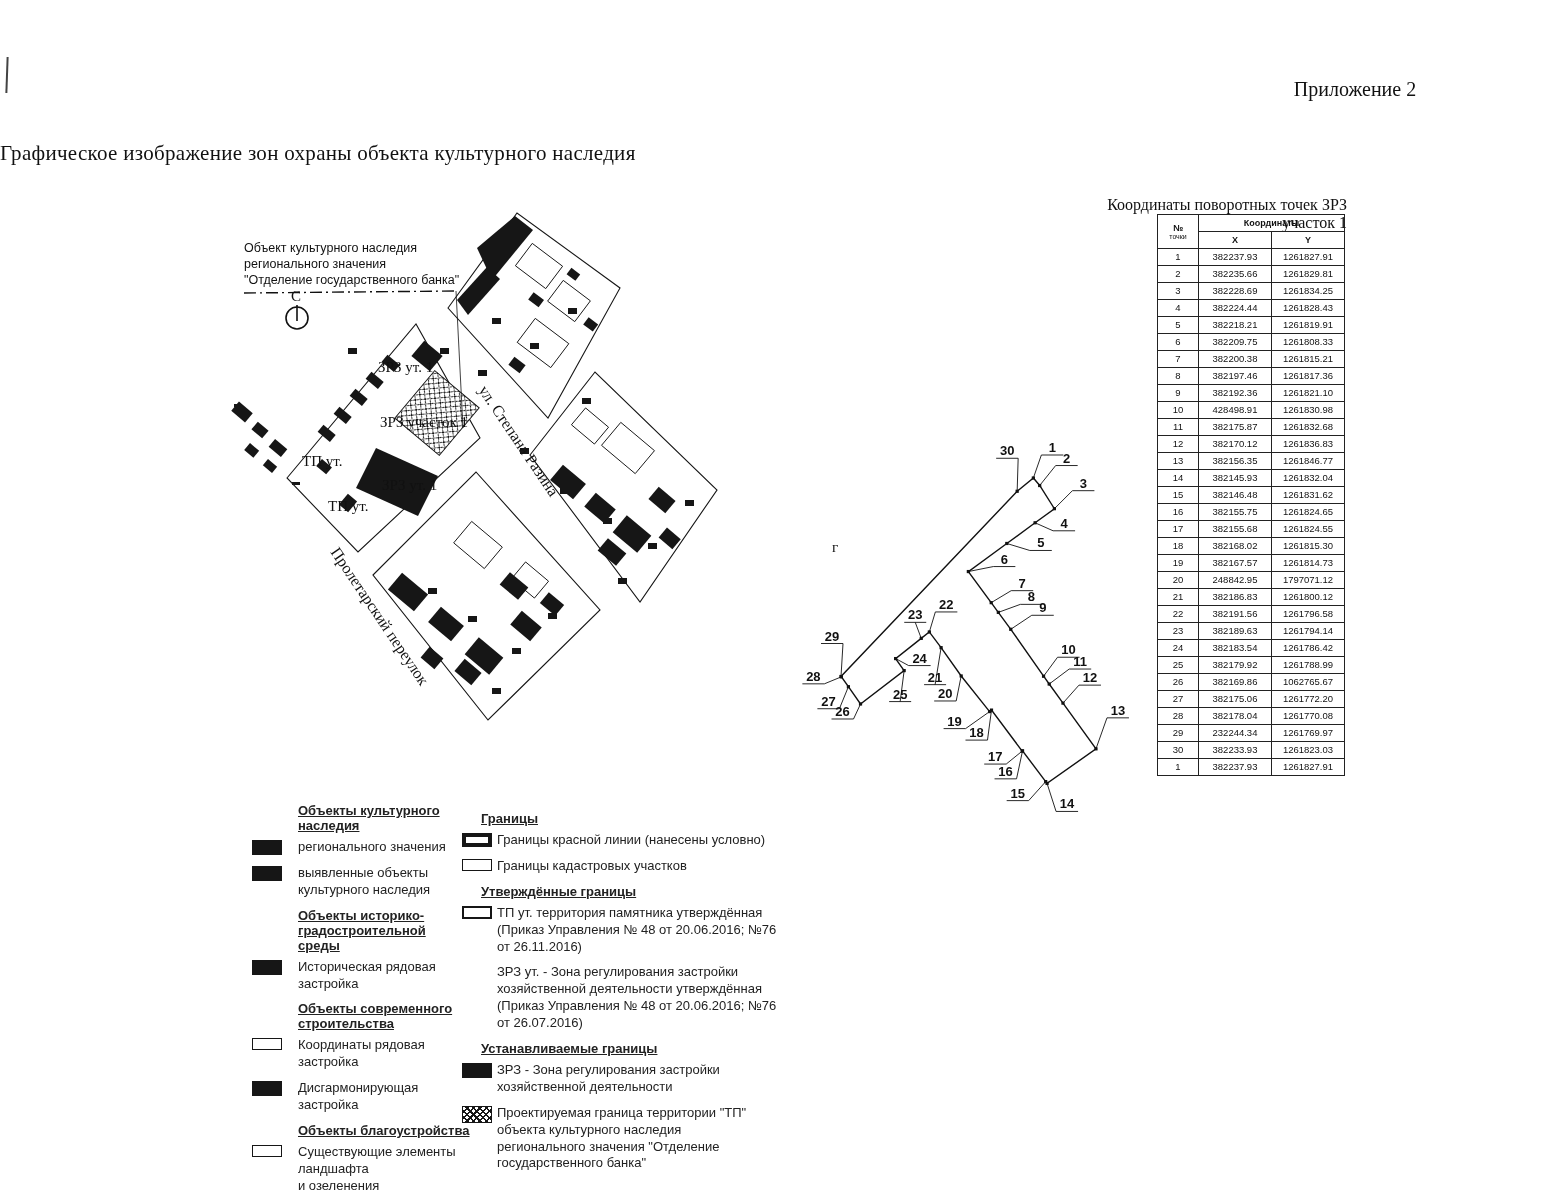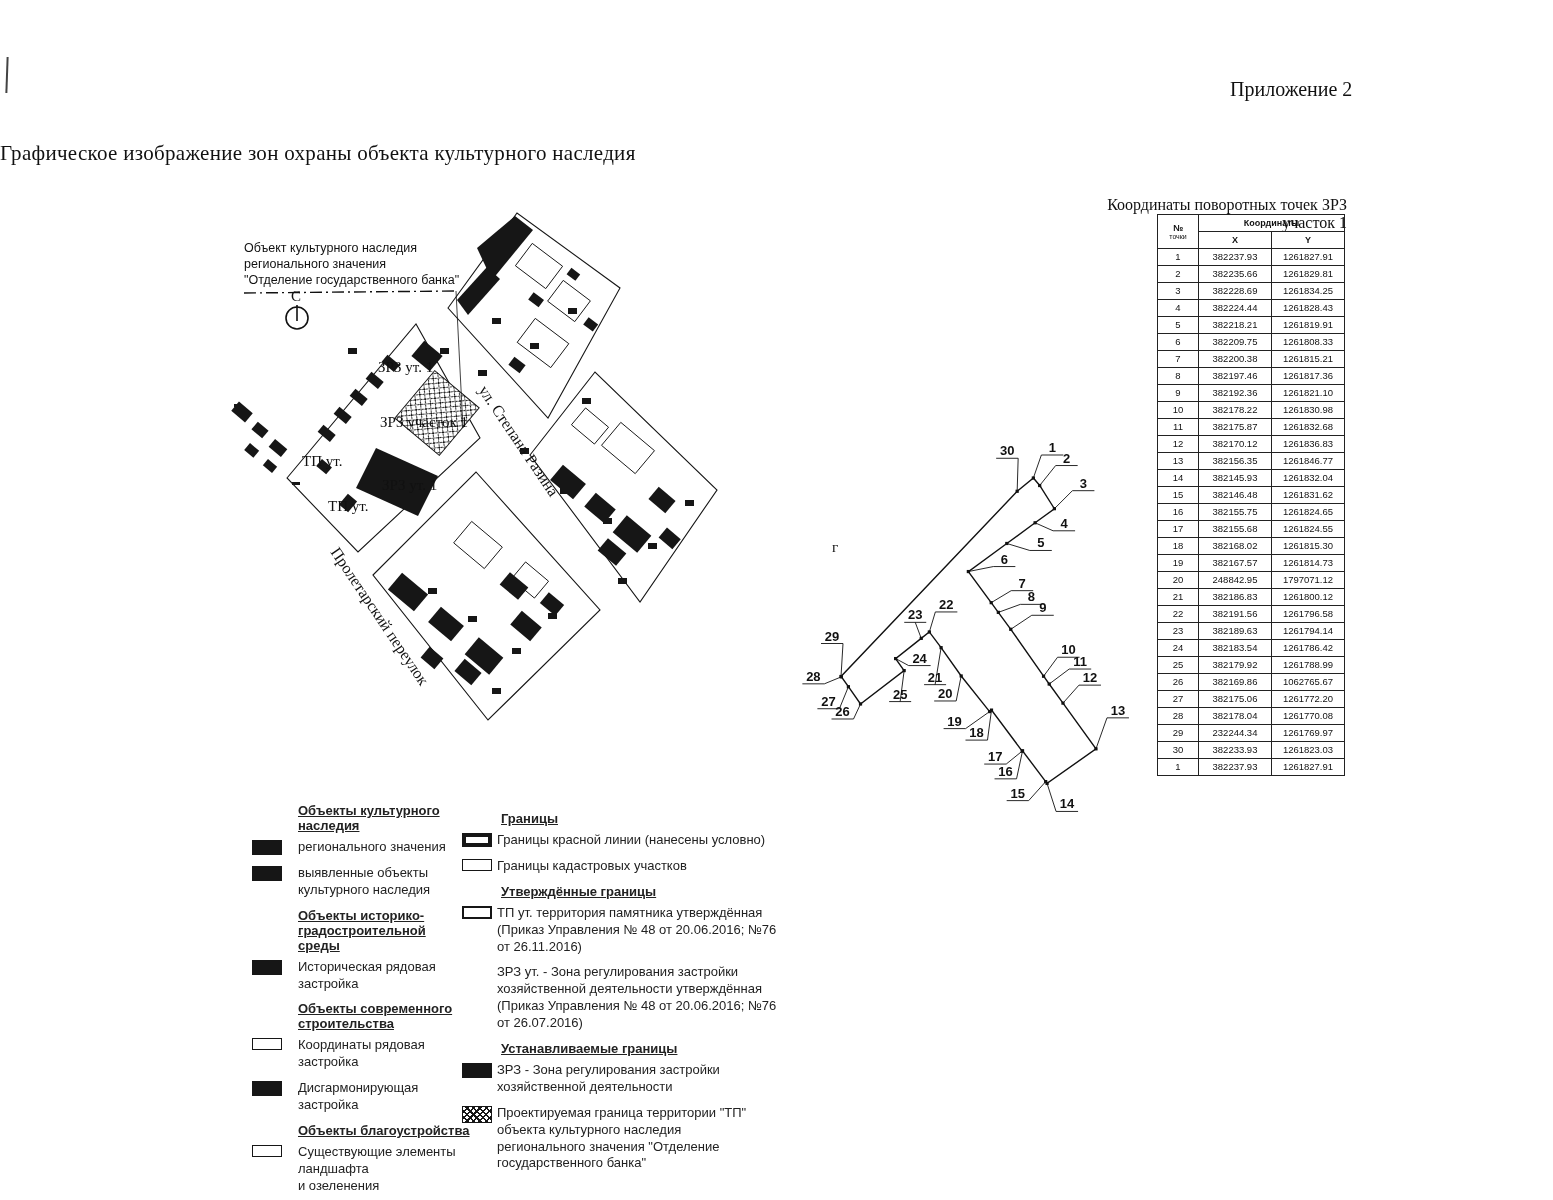--- a/index.html
+++ b/index.html
@@ -1,19 +1,19 @@
 <!DOCTYPE html>
 <html><head>
 <meta charset="utf-8">
 <style>
   html,body{margin:0;padding:0;background:#fff}
   .page{position:relative;width:1553px;height:1200px;background:#fff;overflow:hidden;
         font-family:"Liberation Serif",serif;color:#111}
   .artifact{position:absolute;left:6px;top:57px;width:2px;height:36px;background:#444;transform:rotate(2deg)}
-  .appendix{position:absolute;top:78px;left:1230px;width:250px;text-align:left;font-size:20px}
+  .appendix{position:absolute;top:78px;left:1230px;width:250px;text-align:center;font-size:20px}
   .doc-title{position:absolute;top:141px;left:0;width:100%;text-align:left;font-size:21px;letter-spacing:.3px}
 
   .map-wrap{position:absolute;left:230px;top:200px;width:600px;height:580px}
   .blk{fill:#fff;stroke:#161616;stroke-width:1.1}
   .bld{fill:#161616}
   .parcel{fill:#fff;stroke:#161616;stroke-width:.9}
   .mt-sans{font-family:"Liberation Sans",sans-serif;font-size:12.5px;fill:#111}
   .mt-serif{font-family:"Liberation Serif",serif;font-size:15px;fill:#111}
   .mt-street{font-family:"Liberation Serif",serif;font-size:16px;fill:#111}
   .dashdot{stroke:#111;stroke-width:1.4;stroke-dasharray:12 4 2 4;fill:none}
@@ -32,21 +32,21 @@
   .coords td,.coords th{border:1px solid #222;text-align:center;padding:1px 3px;height:14px;line-height:1.15;font-weight:normal}
   .coords .c-num{width:34px}
   .coords .c-xy{width:66px}
   .coords .hh{font-weight:bold;font-size:9px}
   .coords .hs{font-size:7px;display:block;line-height:1}
 
   .leg-col{position:absolute;font-family:"Liberation Sans",sans-serif;font-size:13px;color:#222}
   .leg-col1{left:252px;top:794px;width:218px}
   .leg-col2{left:462px;top:802px;width:318px}
   .leg-h{margin:9px 0 6px 46px;font-weight:bold;text-decoration:underline}
-  .leg-col2 .leg-h{margin-left:39px}
+  .leg-col2 .leg-h{margin-left:19px}
   .leg-row{display:flex;align-items:flex-start;margin-bottom:9px}
   .sw{width:30px;height:13px;flex:0 0 30px;margin-right:16px;margin-top:1px;box-sizing:border-box}
   .leg-col2 .sw{margin-right:5px}
   .sw-black{background:#161616;height:15px}
   .sw-outline{border:1px solid #161616;height:12px;background:#fff}
   .sw-outline-dash{border:1px dashed #161616;height:12px;background:#fff}
   .sw-outline-thick{border:4px solid #161616;height:14px;background:#fff}
   .sw-outline-med{border:2.5px solid #161616;height:13px;background:#fff}
   .sw-xh{border:1px solid #161616;height:17px;background-color:#fff;
          background-image:repeating-linear-gradient(45deg,transparent 0 3px,#161616 3px 4.5px),
@@ -369,21 +369,21 @@
             <td>382197.46</td>
             <td>1261817.36</td>
           </tr>
           <tr>
             <td>9</td>
             <td>382192.36</td>
             <td>1261821.10</td>
           </tr>
           <tr>
             <td>10</td>
-            <td>382178.22</td>
+            <td>428498.91</td>
             <td>1261830.98</td>
           </tr>
           <tr>
             <td>11</td>
             <td>382175.87</td>
             <td>1261832.68</td>
           </tr>
           <tr>
             <td>12</td>
             <td>382170.12</td>

